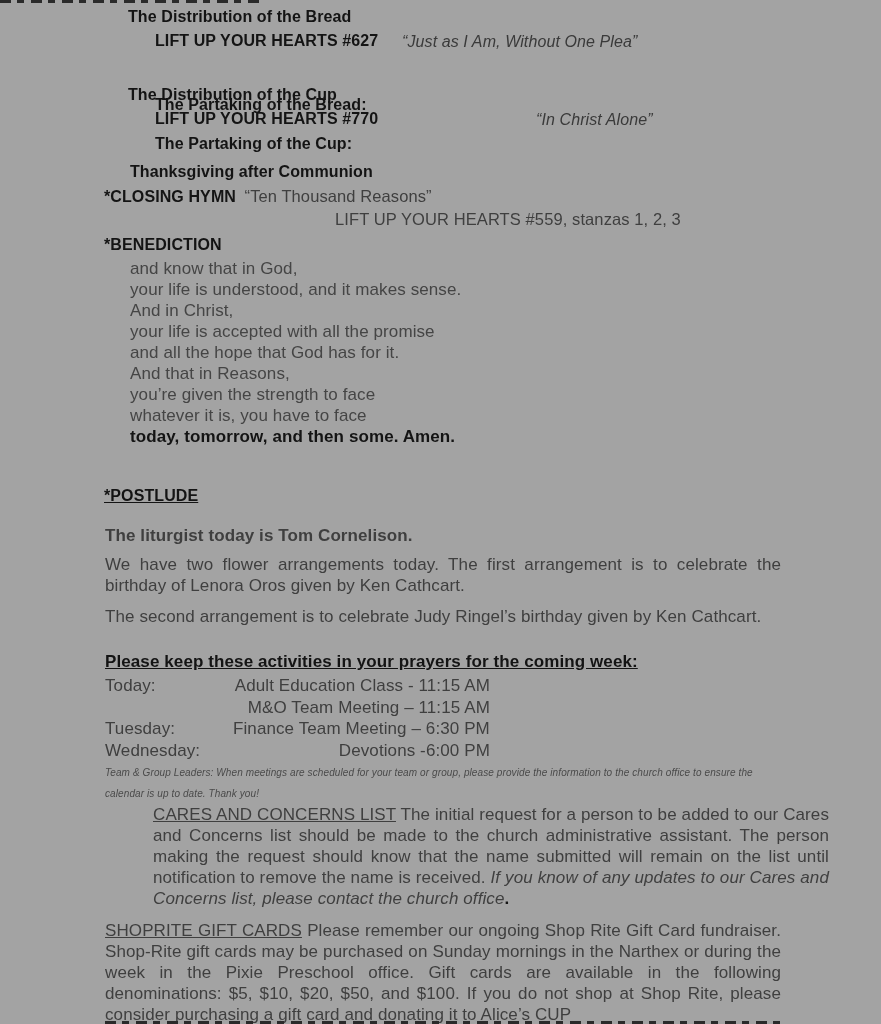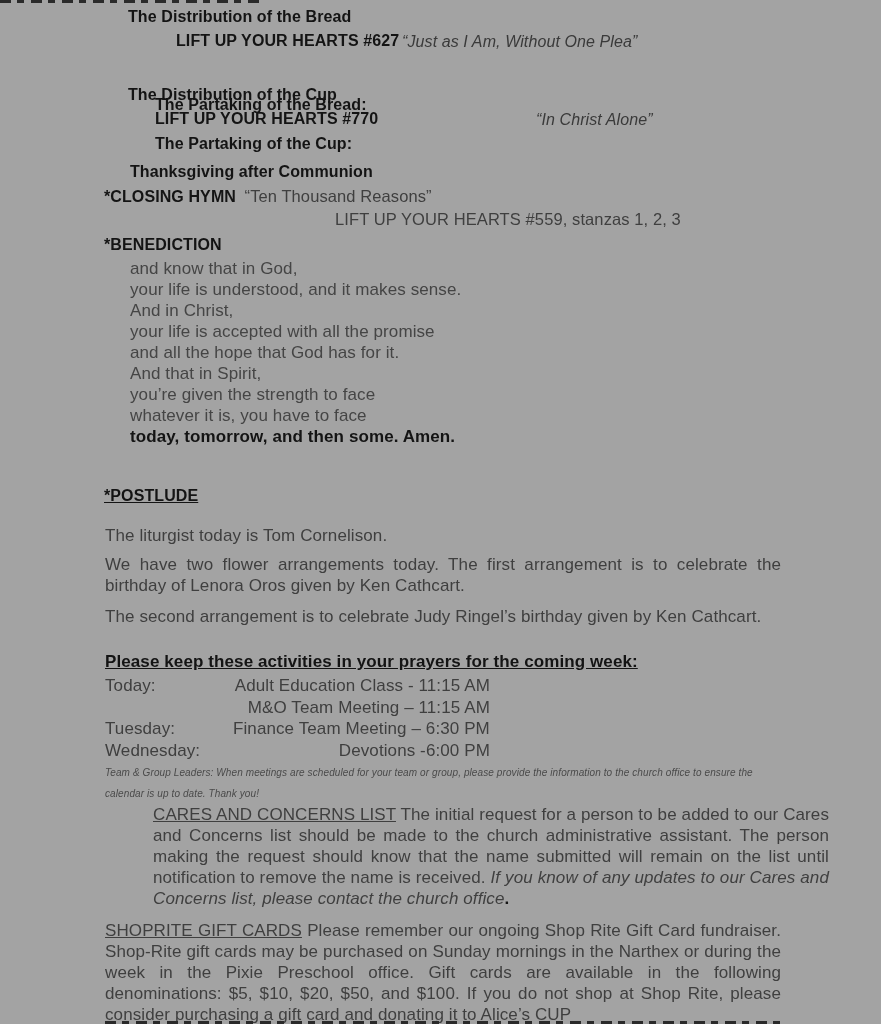--- a/index.html
+++ b/index.html
@@ -53,21 +53,21 @@
 </style>
 </head>
 <body>
 
 <div class="page">
 
   <div class="abs sliver" style="top:0; left:128; width:262px;"></div>
 
   <div class="abs lit" style="top:8px; left:128px;">The Distribution of the Bread</div>
 
-  <div class="abs lit" style="top:32px; left:155px;margin-left:21px;">LIFT UP YOUR HEARTS #627</div>
+  <div class="abs lit" style="top:32px; left:155px;">LIFT UP YOUR HEARTS #627</div>
   <div class="abs hymn-title" style="top:33px; left:402px;">“Just as I Am, Without One Plea”</div>
 
   <div class="abs lit" style="top:57px; left:155px;margin-top:39px;">The Partaking of the Bread:</div>
 
   <div class="abs lit" style="top:86px; left:128px;">The Distribution of the Cup</div>
 
   <div class="abs lit" style="top:110px; left:155px;">LIFT UP YOUR HEARTS #770</div>
   <div class="abs hymn-title" style="top:111px; left:536px;">“In Christ Alone”</div>
 
   <div class="abs lit" style="top:135px; left:155px;">The Partaking of the Cup:</div>
@@ -82,29 +82,29 @@
   <div class="abs reg" style="top:210px; left:335px;">LIFT UP YOUR HEARTS #559, stanzas 1, 2, 3</div>
 
   <div class="abs lit" style="top:236px; left:104px;">*BENEDICTION</div>
 
   <div class="abs ben-block" style="top:258px; left:130px;">
     <div>and know that in God,</div>
     <div>your life is understood, and it makes sense.</div>
     <div>And in Christ,</div>
     <div>your life is accepted with all the promise</div>
     <div>and all the hope that God has for it.</div>
-    <div>And that in Spirit,</div>
+    <div>And that in Reasons,</div>
     <div>you’re given the strength to face</div>
     <div>whatever it is, you have to face</div>
     <div class="last">today, tomorrow, and then some. Amen.</div>
   </div>
 
   <div class="abs lit" style="top:487px; left:104px;text-decoration:underline;">*POSTLUDE</div>
 
-  <div class="abs single-line" style="top:526px; left:105px;">The liturgist today is Tom Cornelison.</div>
+  <div class="abs single-line" style="top:526px; left:105px;font-weight:bold;">The liturgist today is Tom Cornelison.</div>
 
   <div class="abs body-par" style="top:554px; left:105px;">We have two flower arrangements today. The first arrangement is to celebrate the birthday of Lenora Oros given by Ken Cathcart.</div>
 
   <div class="abs body-par" style="top:606px; left:105px;">The second arrangement is to celebrate Judy Ringel’s birthday given by Ken Cathcart.</div>
 
   <div class="abs prayers-h" style="top:652px; left:105px;">Please keep these activities in your prayers for the coming week:</div>
 
   <div class="abs schedule" style="top:675px; left:105px;">
     <div class="row">
       <span class="day">Today:</span>

